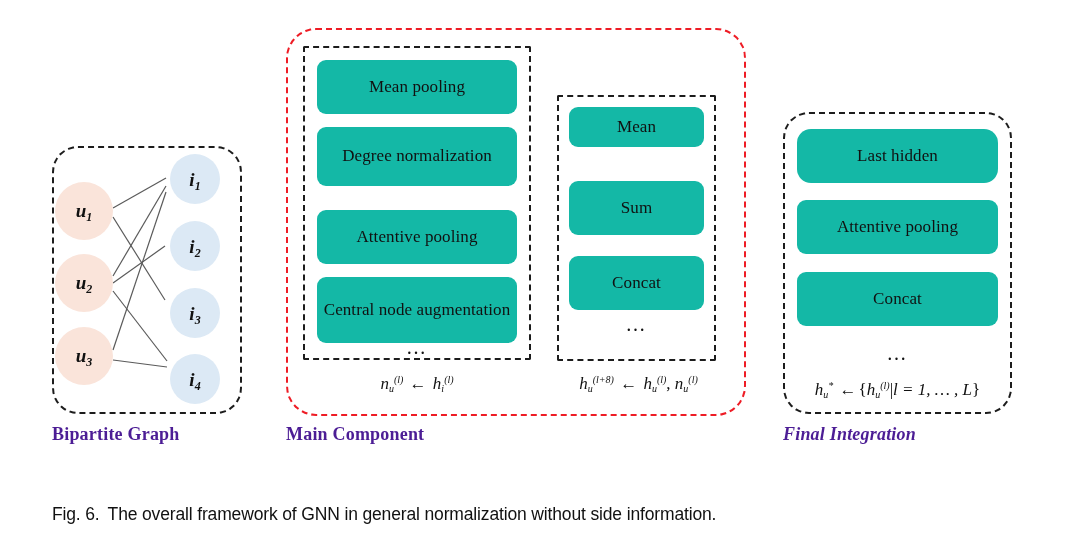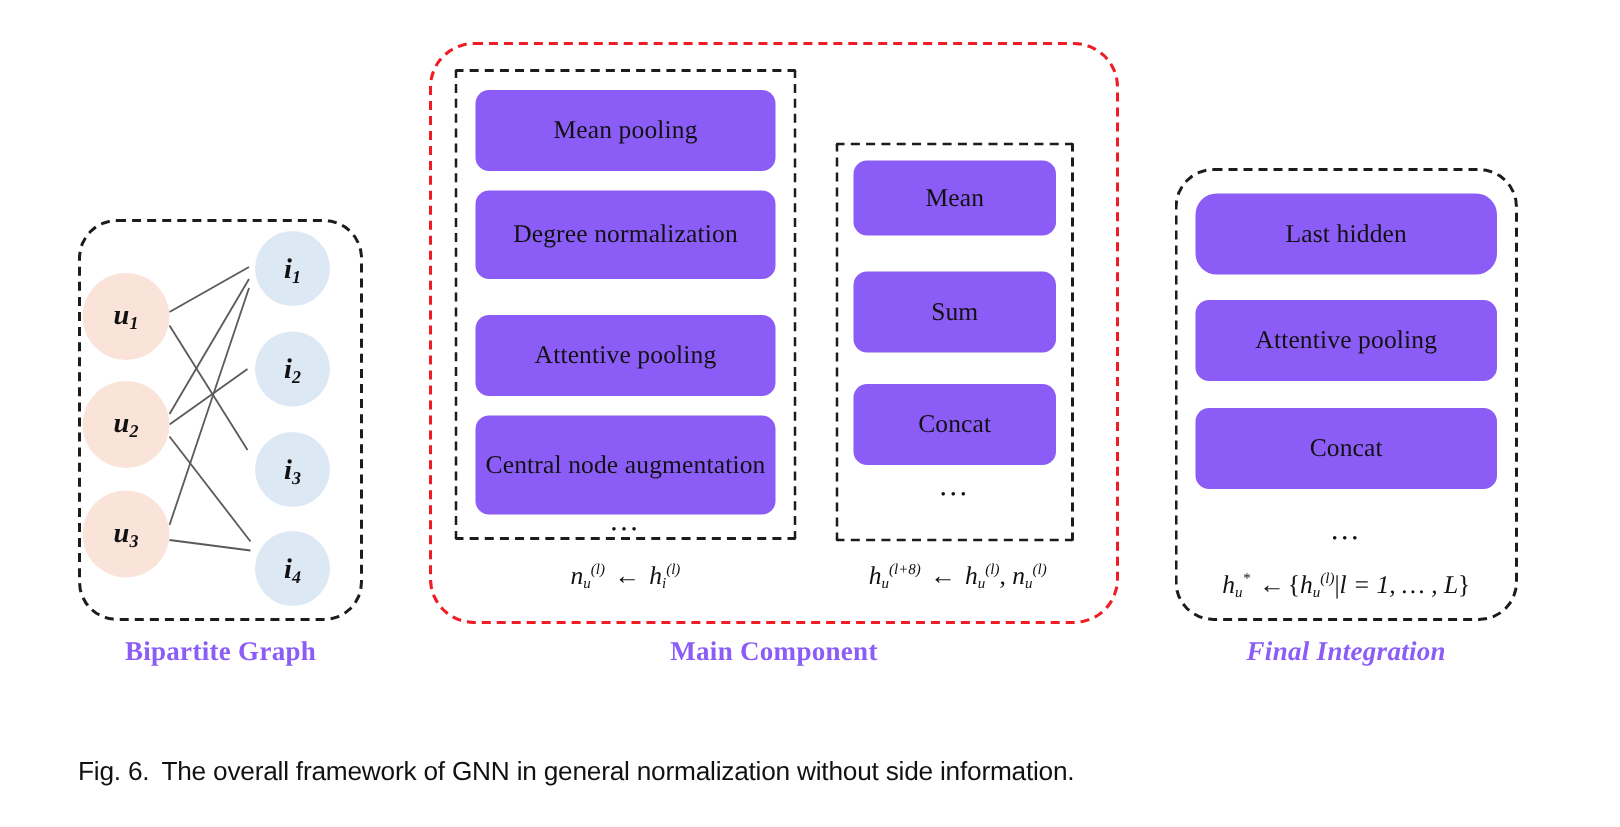--- a/index.html
+++ b/index.html
@@ -41,21 +41,21 @@
   .panel-red {
     position: absolute;
     border: 2.5px dashed #ee1c25;
     border-radius: 30px;
     box-sizing: border-box;
   }
 
   
   .chip {
     position: absolute;
-    background: #8b5cf6;
+    background: #14b8a6;
     border-radius: 9px;
     box-sizing: border-box;
     display: flex;
     align-items: center;
     justify-content: center;
     text-align: center;
     font-family: "Liberation Serif", serif;
     font-size: 17px;
     line-height: 1.22;
     color: #111111;
@@ -93,25 +93,25 @@
     font-size: 10px;
     font-style: italic;
     vertical-align: 0.62em;
   }
   .formula .op { font-style: normal; padding: 0 2px; }
   .formula .rm { font-style: normal; }
 
   
   .panel-caption {
     position: absolute;
-    text-align: center;
+    text-align: left;
     font-family: "Liberation Serif", serif;
     font-weight: bold;
     font-size: 18px;
-    color: #8b5cf6;
+    color: #4c1d95;
     letter-spacing: .2px;
     white-space: nowrap;
   }
 
   
   .bp-svg {
     position: absolute;
     left: 52px;
     top: 146px;
     width: 190px;
@@ -225,21 +225,21 @@
   <div class="ellipsis" style="left:317px; top:336px; width:200px;">…</div>
 
   <div class="formula" style="left:303px; top:374px; width:228px;">
     <span>n</span><sub>u</sub><sup>(l)</sup>
     <span class="op">←</span>
     <span>h</span><sub>i</sub><sup>(l)</sup>
   </div>
 
   <div class="inner-box" style="left:557px; top:95px; width:159px; height:266px;"></div>
 
-  <div class="chip" style="left:569px; top:107px; width:135px; height:50px;">Mean</div>
+  <div class="chip" style="left:569px; top:107px; width:135px; height:40px;">Mean</div>
 
   <div class="chip" style="left:569px; top:181px; width:135px; height:54px;">Sum</div>
 
   <div class="chip" style="left:569px; top:256px; width:135px; height:54px;">Concat</div>
 
   <div class="ellipsis" style="left:569px; top:313px; width:135px;">…</div>
 
   <div class="formula" style="left:531px; top:374px; width:215px;">
     <span>h</span><sub>u</sub><sup>(l+8)</sup>
     <span class="op">←</span>

